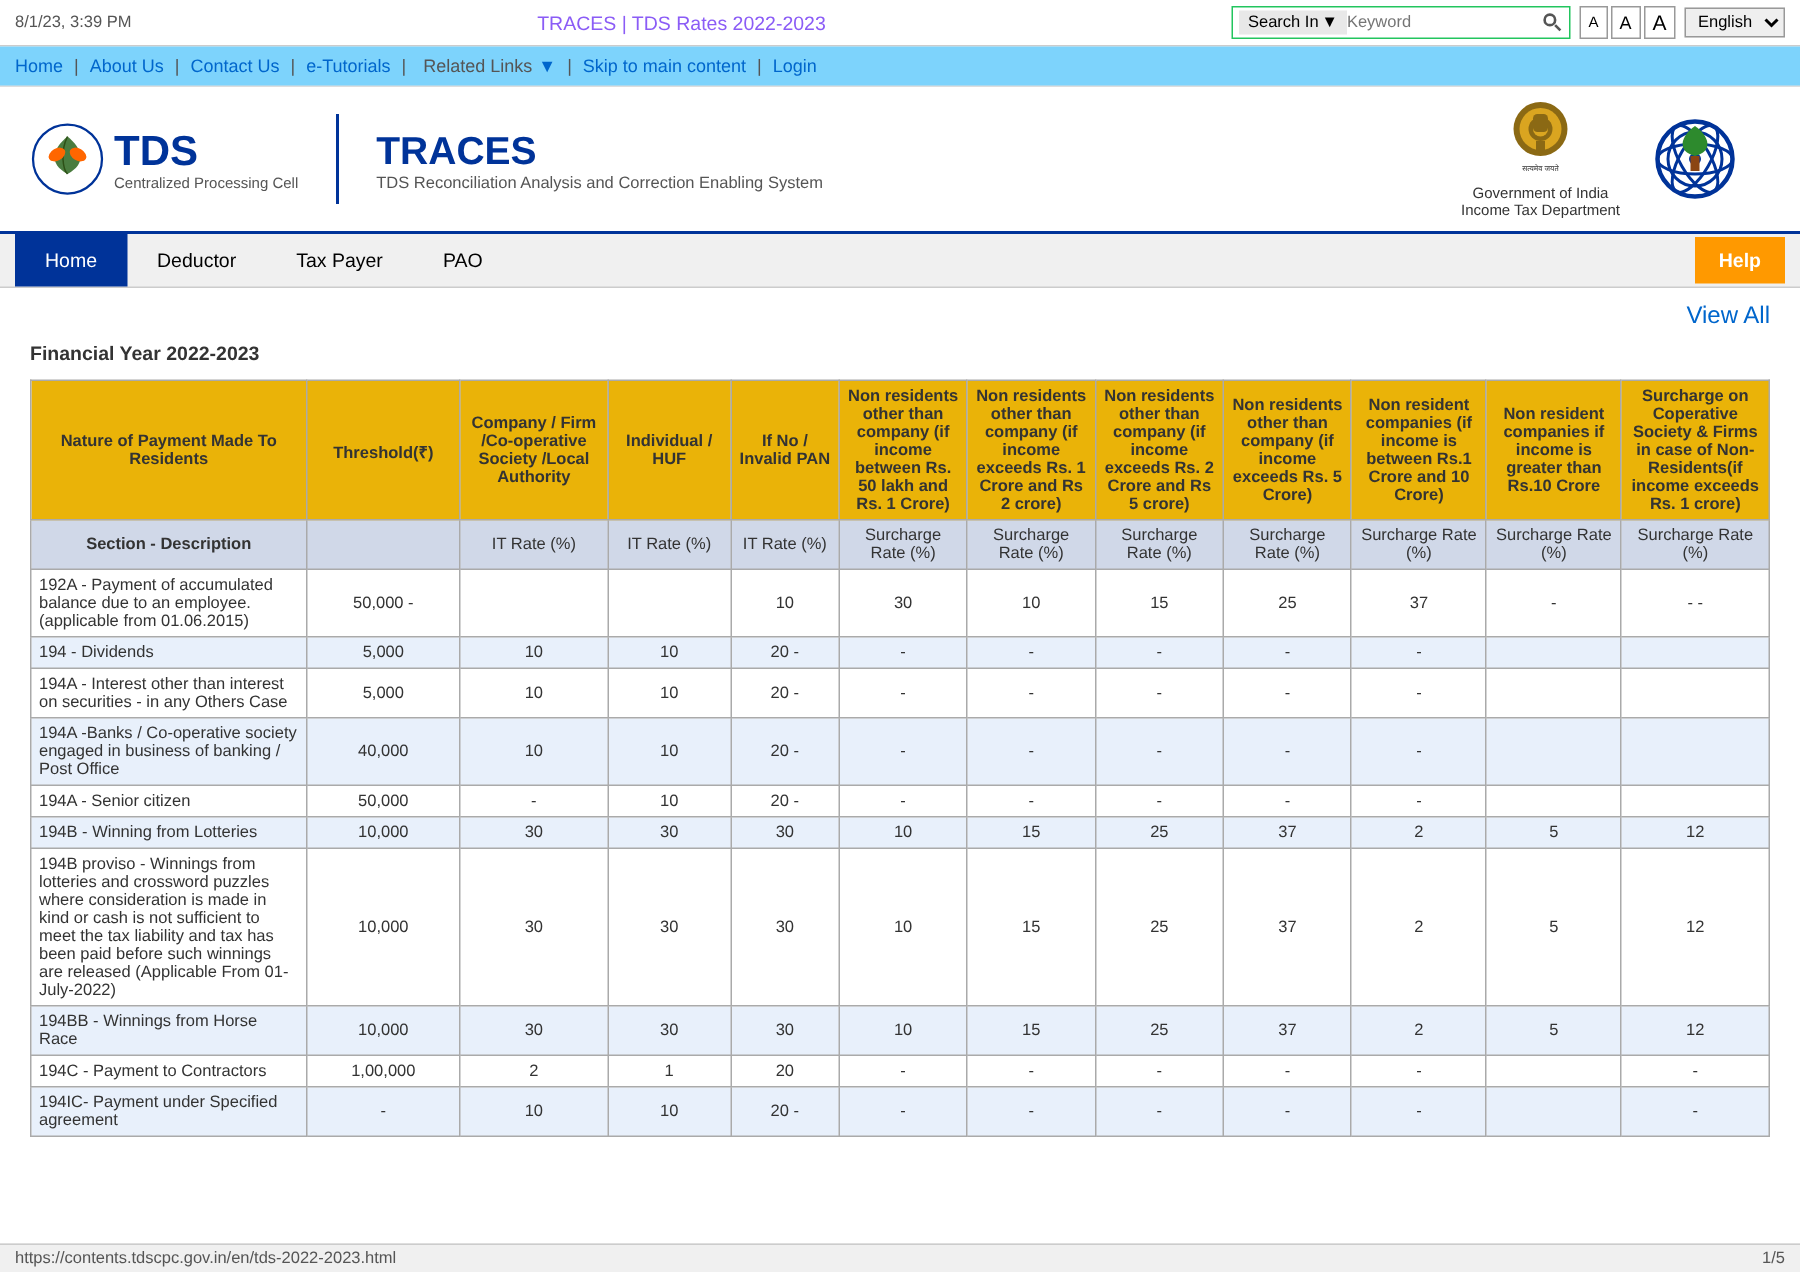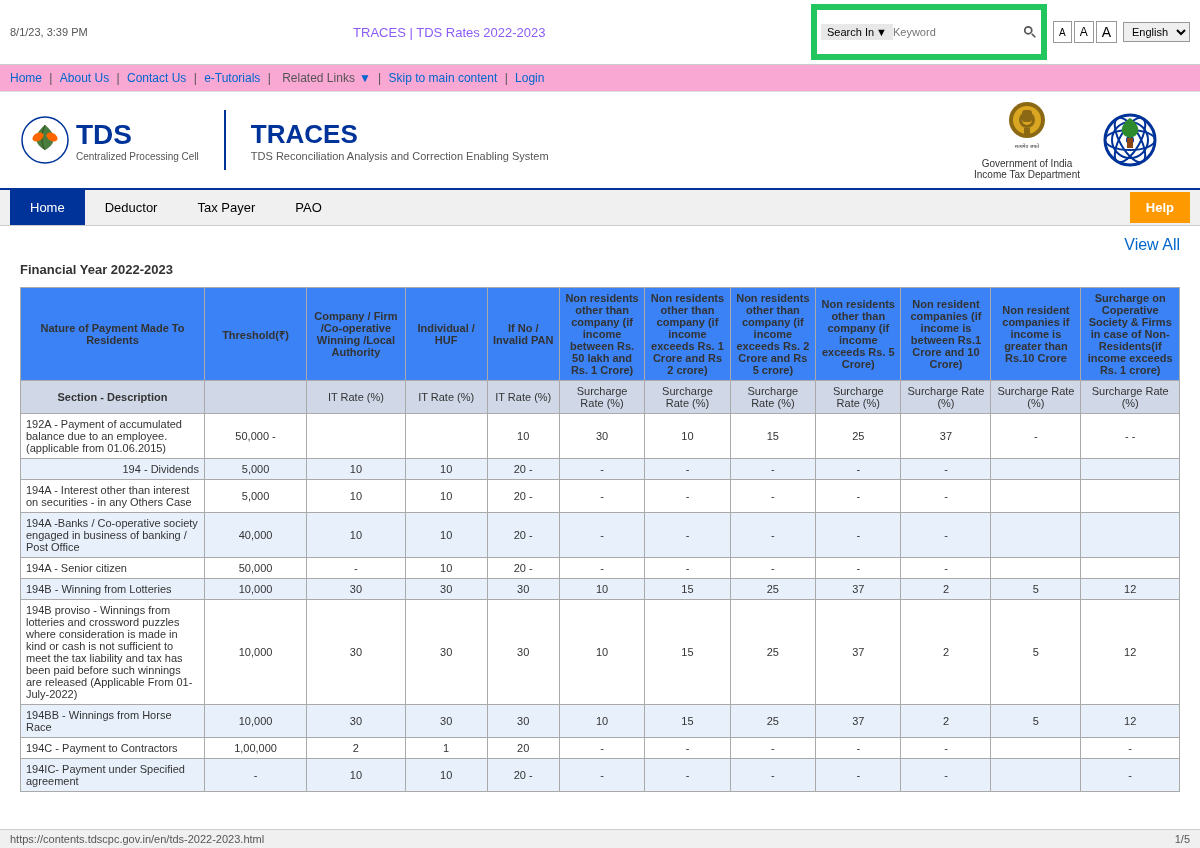--- a/index.html
+++ b/index.html
@@ -3,32 +3,32 @@
   <meta charset="utf-8">
   <style>
     * { margin: 0; padding: 0; box-sizing: border-box; }
     body { font-family: Arial, sans-serif; font-size: 12px; color: #333; background: #fff; }
     
     
     .top-bar { background: #fff; padding: 4px 10px; font-size: 11px; display: flex; justify-content: space-between; align-items: center; border-bottom: 1px solid #ccc; }
     .top-left { color: #555; }
     .top-center { color: #8b5cf6; font-size: 13px; }
     .top-right-controls { display: flex; align-items: center; gap: 6px; }
-    .search-box { display: flex; align-items: center; border: 6px solid #22c55e; padding: 14px 4px; }
+    .search-box { display: flex; align-items: center; border: 1px solid #22c55e; padding: 2px 4px; }
     .search-box input { border: none; outline: none; font-size: 11px; width: 130px; }
     .search-in-btn { background: #e8e8e8; border: none; padding: 2px 6px; font-size: 11px; cursor: pointer; display: flex; align-items: center; gap: 2px; }
     .font-btns { display: flex; gap: 2px; }
     .font-btn { border: 1px solid #999; padding: 2px 5px; cursor: pointer; background: #fff; }
     .font-btn.small { font-size: 10px; }
     .font-btn.medium { font-size: 12px; }
     .font-btn.large { font-size: 14px; }
     .lang-select { border: 1px solid #999; padding: 2px 4px; font-size: 11px; }
     
     
-    .nav-links { background: #f9a8d4; padding: 6px 10px; font-size: 12px; border-bottom: 1px solid #ddd; }
+    .nav-links { background: #7dd3fc; padding: 6px 10px; font-size: 12px; border-bottom: 1px solid #ddd; }
     .nav-links a { color: #0066cc; text-decoration: none; }
     .nav-links span { color: #555; margin: 0 4px; }
     
     
     .logo-area { display: flex; align-items: center; padding: 8px 20px; border-bottom: 2px solid #003399; background: #fff; }
     .logo-left { display: flex; align-items: center; gap: 10px; }
     .tds-logo { display: flex; align-items: center; gap: 6px; }
     .tds-icon { width: 50px; height: 50px; }
     .tds-text { font-size: 28px; font-weight: bold; color: #003399; }
     .tds-subtext { font-size: 10px; color: #555; }
@@ -49,21 +49,21 @@
     
     .content { padding: 10px 20px; }
     .view-all { text-align: right; margin-bottom: 8px; }
     .view-all a { color: #0066cc; font-size: 16px; text-decoration: none; }
     .financial-year { font-weight: bold; font-size: 13px; margin-bottom: 10px; }
     
     
     .tds-table { width: 100%; border-collapse: collapse; font-size: 11px; }
     .tds-table th, .tds-table td { border: 1px solid #aaa; padding: 4px 5px; text-align: center; vertical-align: middle; }
     .tds-table th { background: #b8cce4; font-weight: bold; vertical-align: middle; }
-    .tds-table thead tr:first-child th { background: #3b82f6; }
+    .tds-table thead tr:first-child th { background: #eab308; }
     .tds-table tbody tr:nth-child(even) { background: #e8f0fb; }
     .tds-table tbody tr:nth-child(odd) { background: #fff; }
     .col-nature { text-align: left; width: 140px; }
     .col-threshold { width: 70px; }
     .col-company { width: 75px; }
     .col-individual { width: 60px; }
     .col-ifno { width: 55px; }
     .col-nr1 { width: 65px; }
     .col-nr2 { width: 65px; }
     .col-nr3 { width: 65px; }
@@ -194,21 +194,21 @@
   <div class="view-all">
     <a href="#">View All</a>
   </div>
   <div class="financial-year">Financial Year 2022-2023</div>
 
   <table class="tds-table">
     <thead>
       <tr>
         <th class="col-nature">Nature of Payment Made To Residents</th>
         <th class="col-threshold">Threshold(₹)</th>
-        <th class="col-company">Company / Firm /Co-operative Winning /Local Authority</th>
+        <th class="col-company">Company / Firm /Co-operative Society /Local Authority</th>
         <th class="col-individual">Individual / HUF</th>
         <th class="col-ifno">If No / Invalid PAN</th>
         <th class="col-nr1">Non residents other than company (if income between Rs. 50 lakh and Rs. 1 Crore)</th>
         <th class="col-nr2">Non residents other than company (if income exceeds Rs. 1 Crore and Rs 2 crore)</th>
         <th class="col-nr3">Non residents other than company (if income exceeds Rs. 2 Crore and Rs 5 crore)</th>
         <th class="col-nr4">Non residents other than company (if income exceeds Rs. 5 Crore)</th>
         <th class="col-nr5">Non resident companies (if income is between Rs.1 Crore and 10 Crore)</th>
         <th class="col-nr6">Non resident companies if income is greater than Rs.10 Crore</th>
         <th class="col-nr7">Surcharge on Coperative Society &amp; Firms in case of Non-Residents(if income exceeds Rs. 1 crore)</th>
       </tr>
@@ -236,21 +236,21 @@
           <td>10</td>
           <td>30</td>
           <td>10</td>
           <td>15</td>
           <td>25</td>
           <td>37</td>
           <td>-</td>
           <td>- -</td>
         </tr>
         <tr>
-          <td style="text-align: right;">194 - Dividends</td>
+          <td style="text-align: left;">194 - Dividends</td>
           <td>5,000</td>
           <td>10</td>
           <td>10</td>
           <td>20 -</td>
           <td>-</td>
           <td>-</td>
           <td>-</td>
           <td>-</td>
           <td>-</td>
           <td></td>

